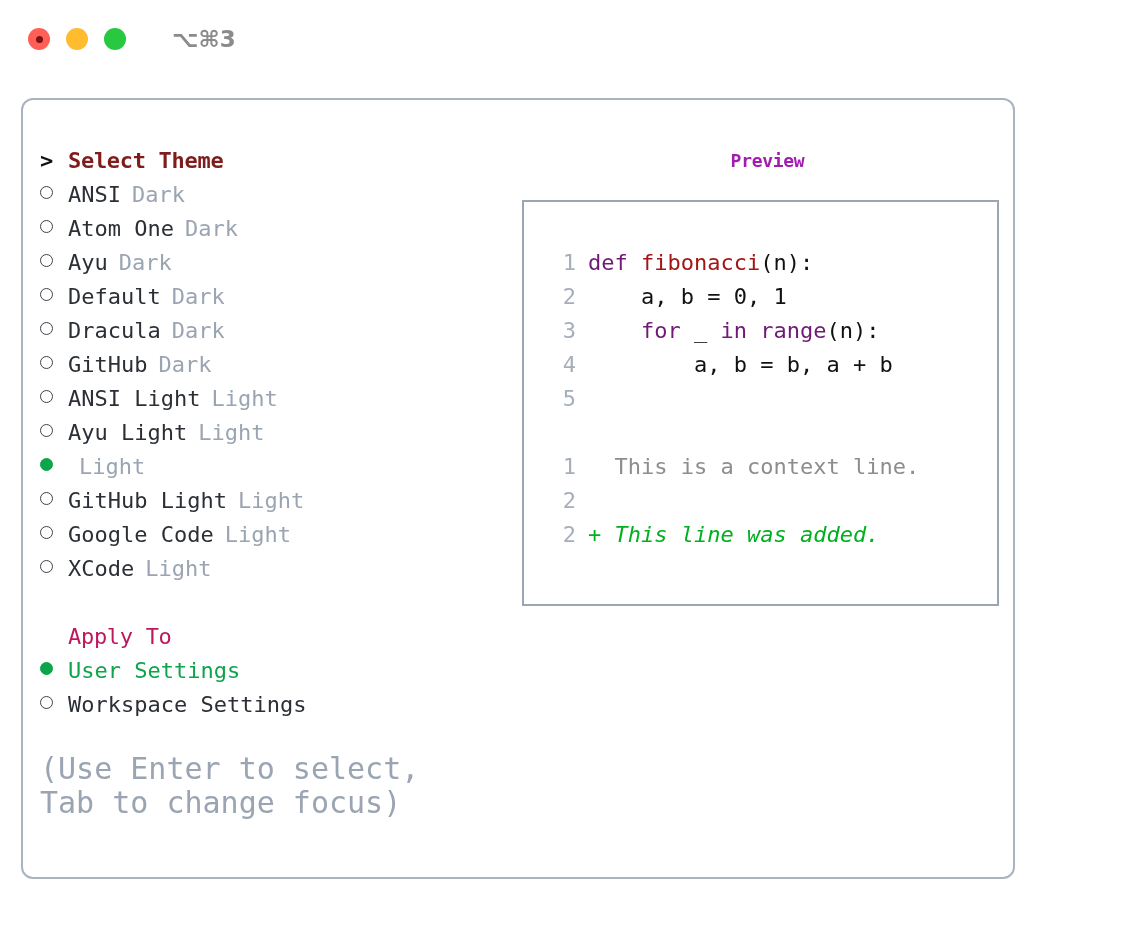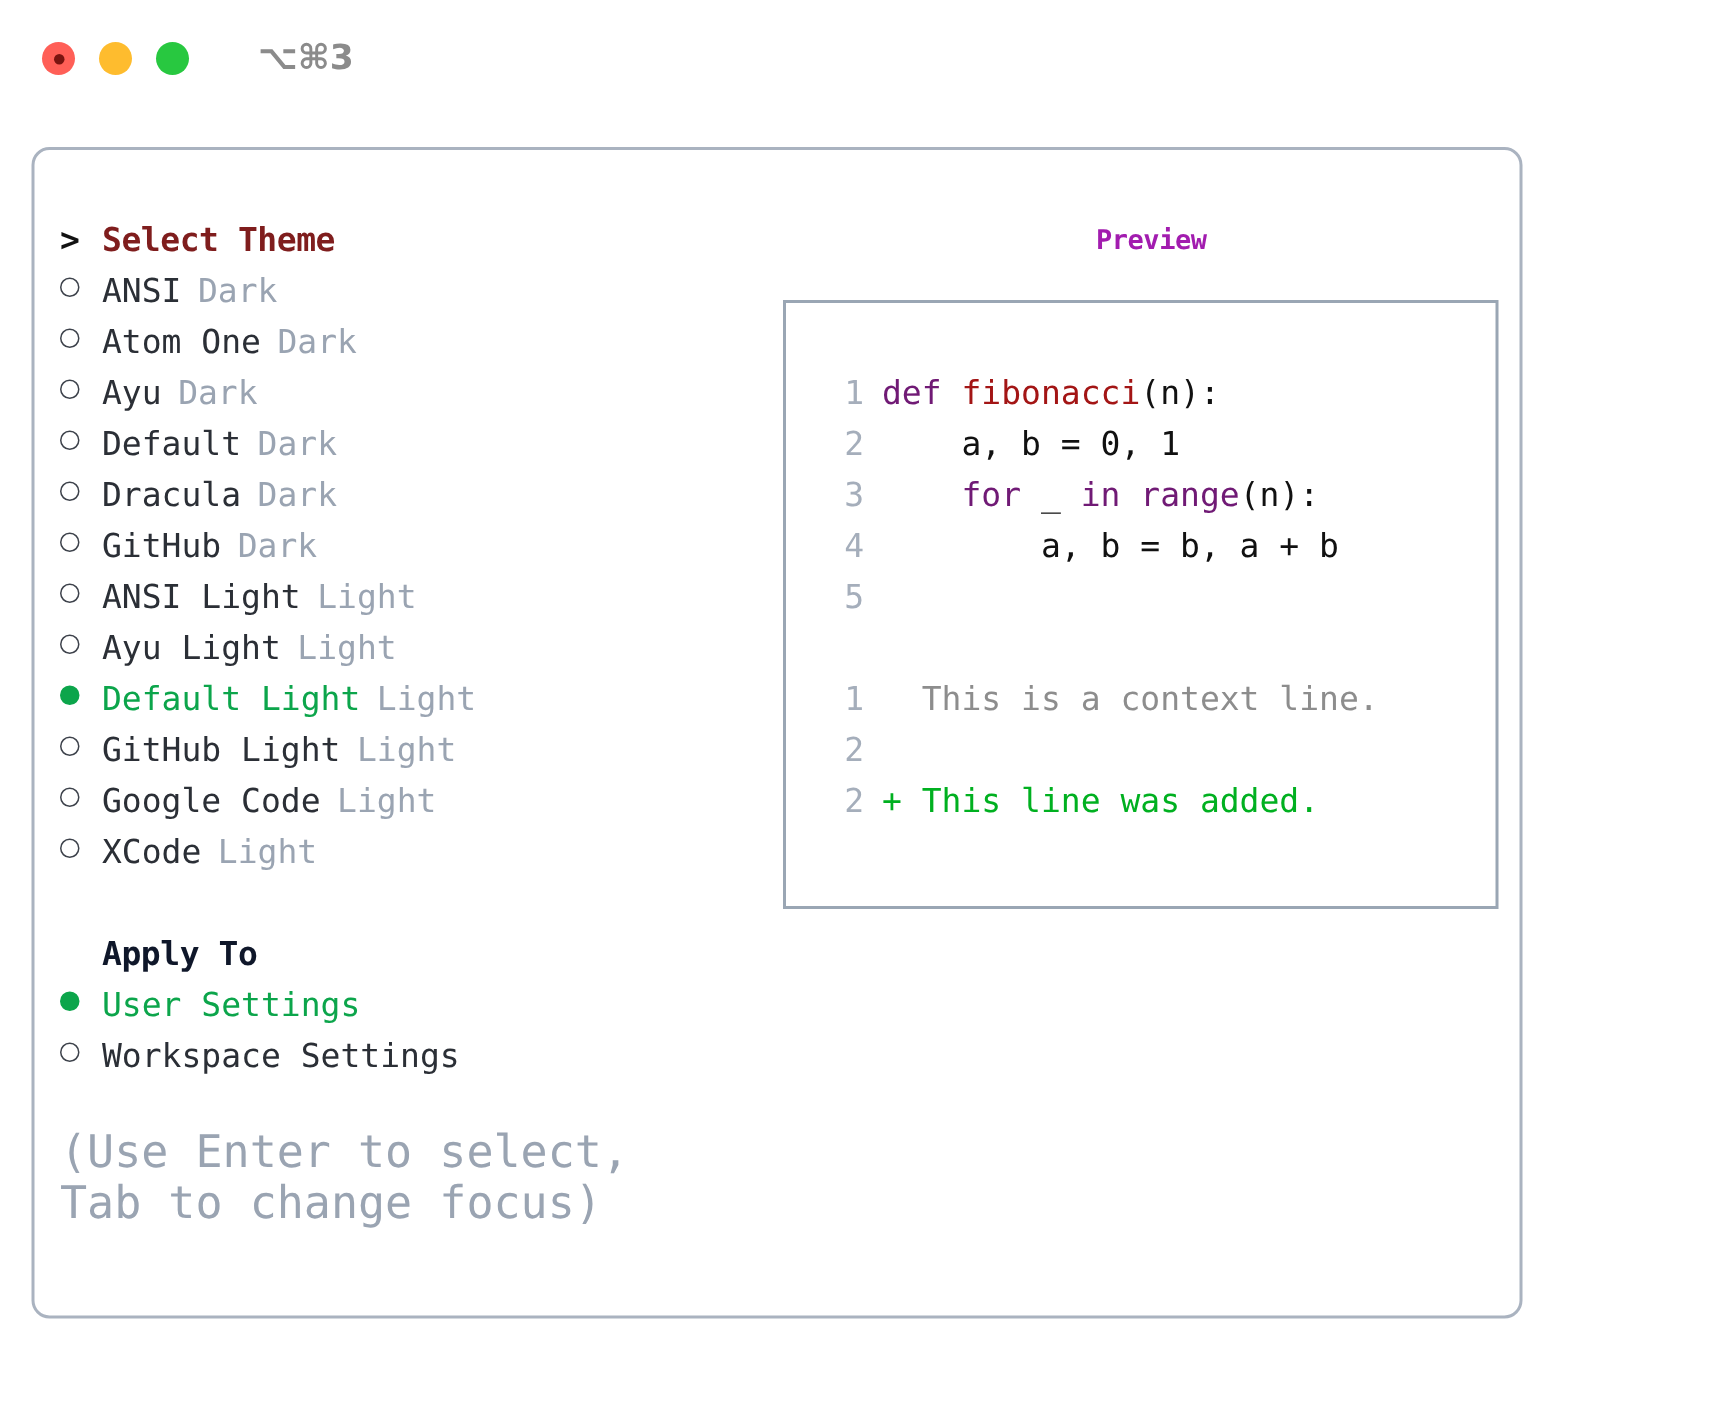--- a/index.html
+++ b/index.html
@@ -145,22 +145,22 @@
   .spacer-row { height: 34px; }
 
   .section-head {
     height: 34px;
     display: flex;
     align-items: baseline;
     font-size: 22px;
     line-height: 34px;
   }
   .section-head .label {
-    font-weight: 700;
-    color: #0f172a;
+    font-weight: 400;
+    color: #be185d;
     letter-spacing: -0.3px;
   }
 
   #hint {
     margin-top: 30px;
     width: 412px;
     color: #9aa4b2;
     font-size: 30px;
     line-height: 34px;
   }
@@ -204,21 +204,21 @@
   }
   .ltext {
     padding-left: 12px;
     white-space: pre;
   }
   .kw    { color: #701a75; }
   .fn    { color: #a31515; }
   .plain { color: #111111; }
   .ctx   { color: #8d8d8d; }
   .del   { color: #cc1111; }
-  .add   { color: #00b020; }
+  .add   { color: #00b020; font-style: italic; }
 
   .blank-line { height: 34px; }
 </style>
 </head>
 <body>
 
 <div id="page">
 
   <div id="titlebar">
     <div id="traffic">
@@ -295,21 +295,20 @@
               <span class="marker">
                 <span class="bullet hollow"></span>
               </span>
               <span class="label">Ayu Light</span>
               <span class="tag">Light</span>
             </div>
             <div class="row">
               <span class="marker">
                 <span class="bullet filled"></span>
               </span>
-              <span class="label selected">Default Light</span>
               <span class="tag">Light</span>
             </div>
             <div class="row">
               <span class="marker">
                 <span class="bullet hollow"></span>
               </span>
               <span class="label">GitHub Light</span>
               <span class="tag">Light</span>
             </div>
             <div class="row">

